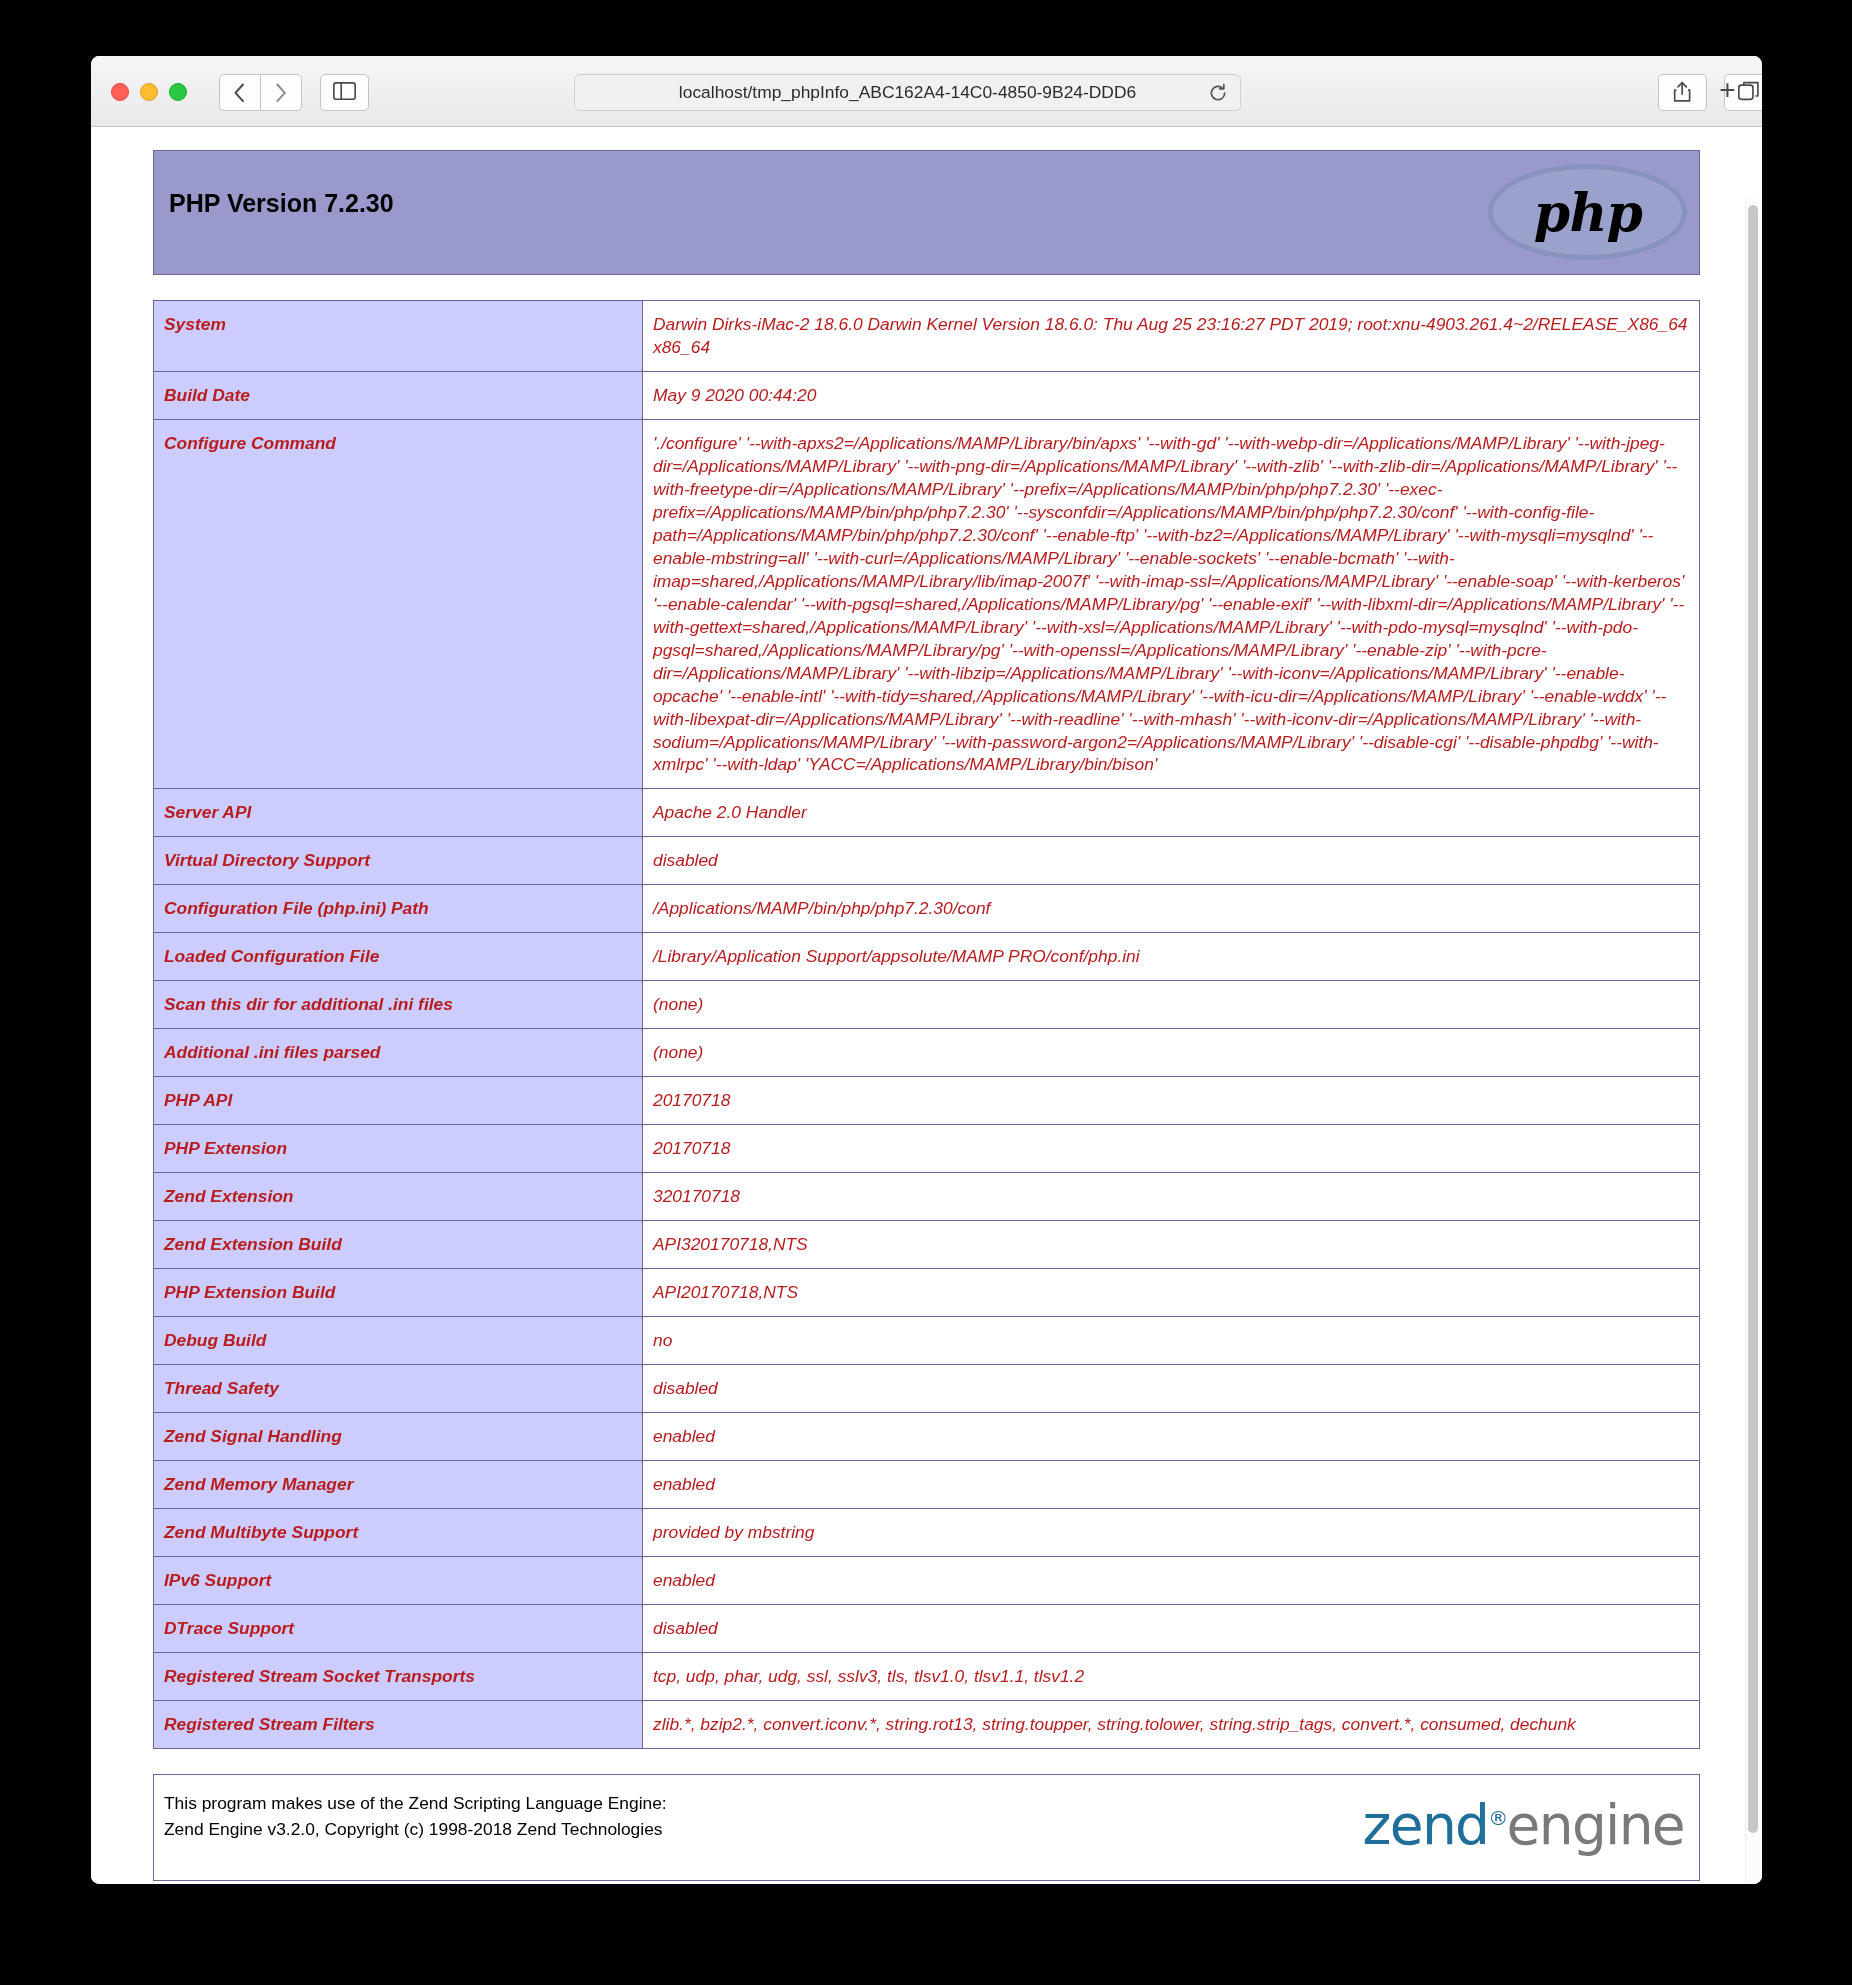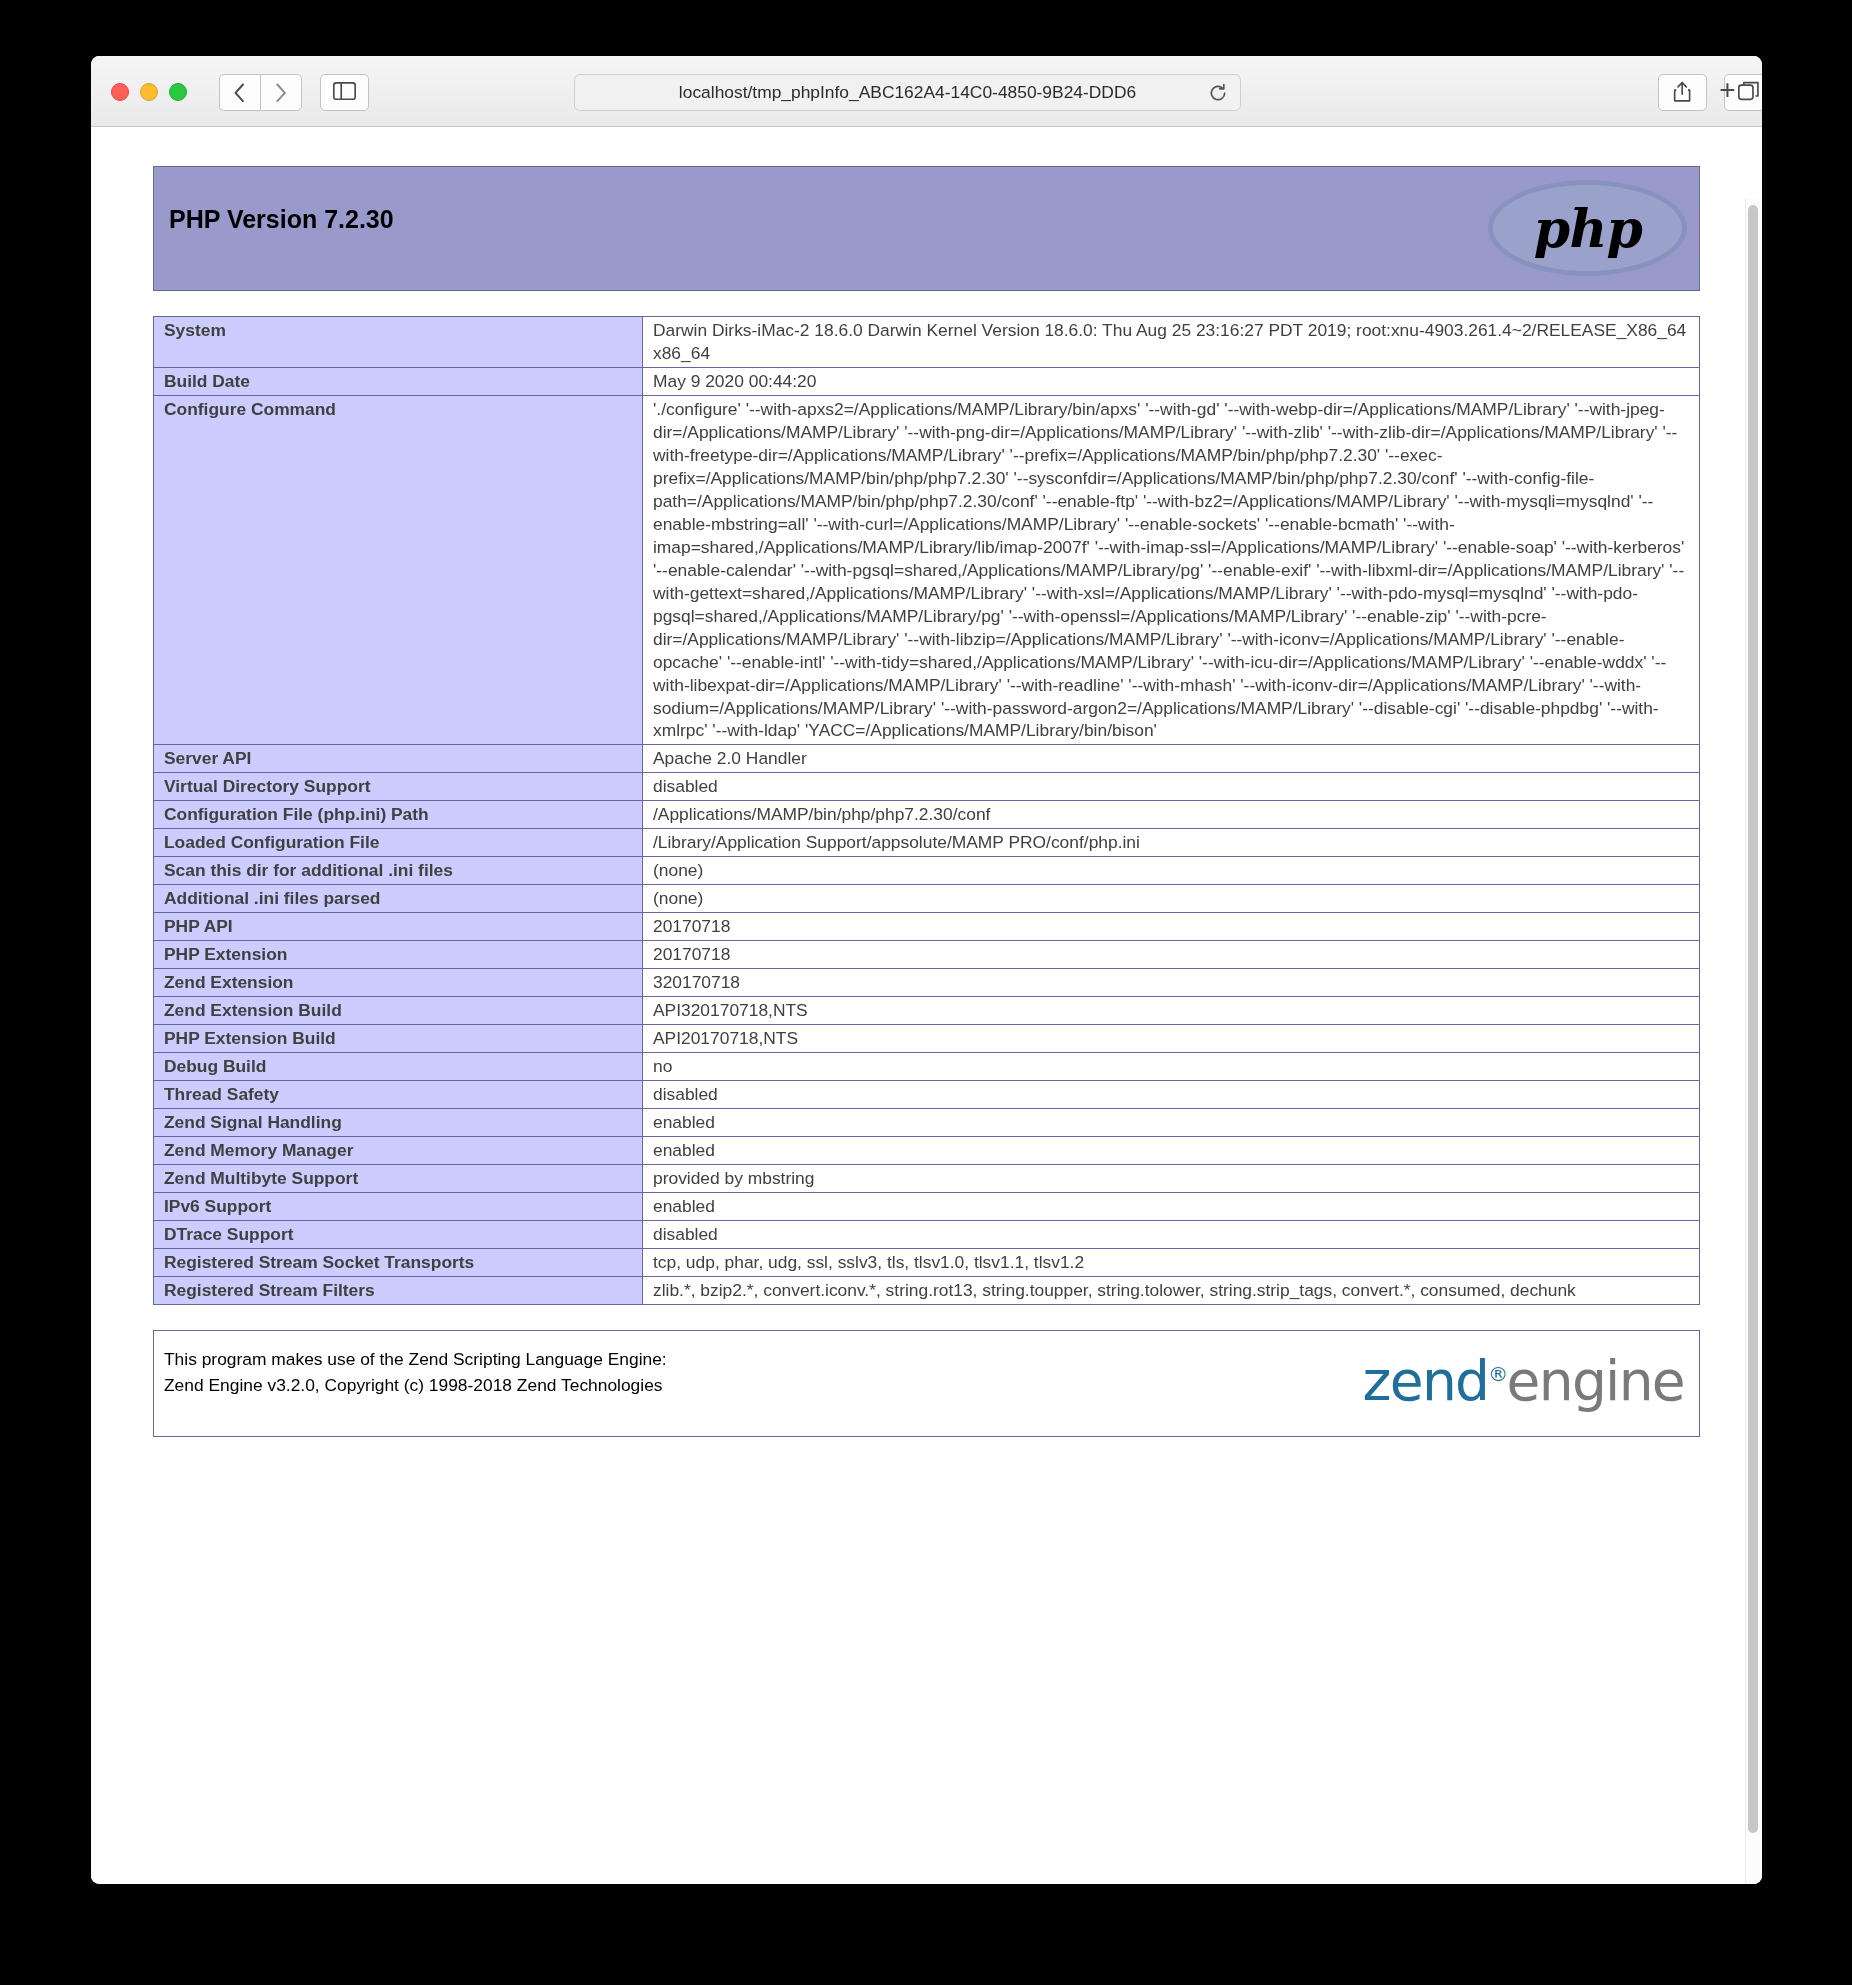--- a/index.html
+++ b/index.html
@@ -148,21 +148,20 @@
 
   
   .content {
     position: relative;
     height: 1758px;
     background: #ffffff;
     overflow: hidden;
   }
   .page {
     padding: 23px 0 0 0;
-    margin-top: 16px;
   }
   .wrap {
     width: 1547px;
     margin: 0 auto;
   }
 
   .php-header {
     background: #9999cc;
     border: 0.8px solid #666699;
     height: 123px;
@@ -218,26 +217,27 @@
   }
 
   table.info {
     width: 100%;
     border-collapse: collapse;
     margin-top: 25px;
     table-layout: fixed;
   }
   table.info td {
     border: 0.8px solid #666699;
-    padding: 2px 10px;
+    padding: 12px 10px;
     font-size: 17.4px;
-    color: #404040;
+    color: #b91c1c;
     vertical-align: top;
     line-height: 1.32;
     word-wrap: break-word;
+    font-style: italic;
   }
   td.key {
     width: 468px;
     background: #ccccff;
     font-weight: bold;
   }
   td.val {
     background: #ffffff;
   }
 

